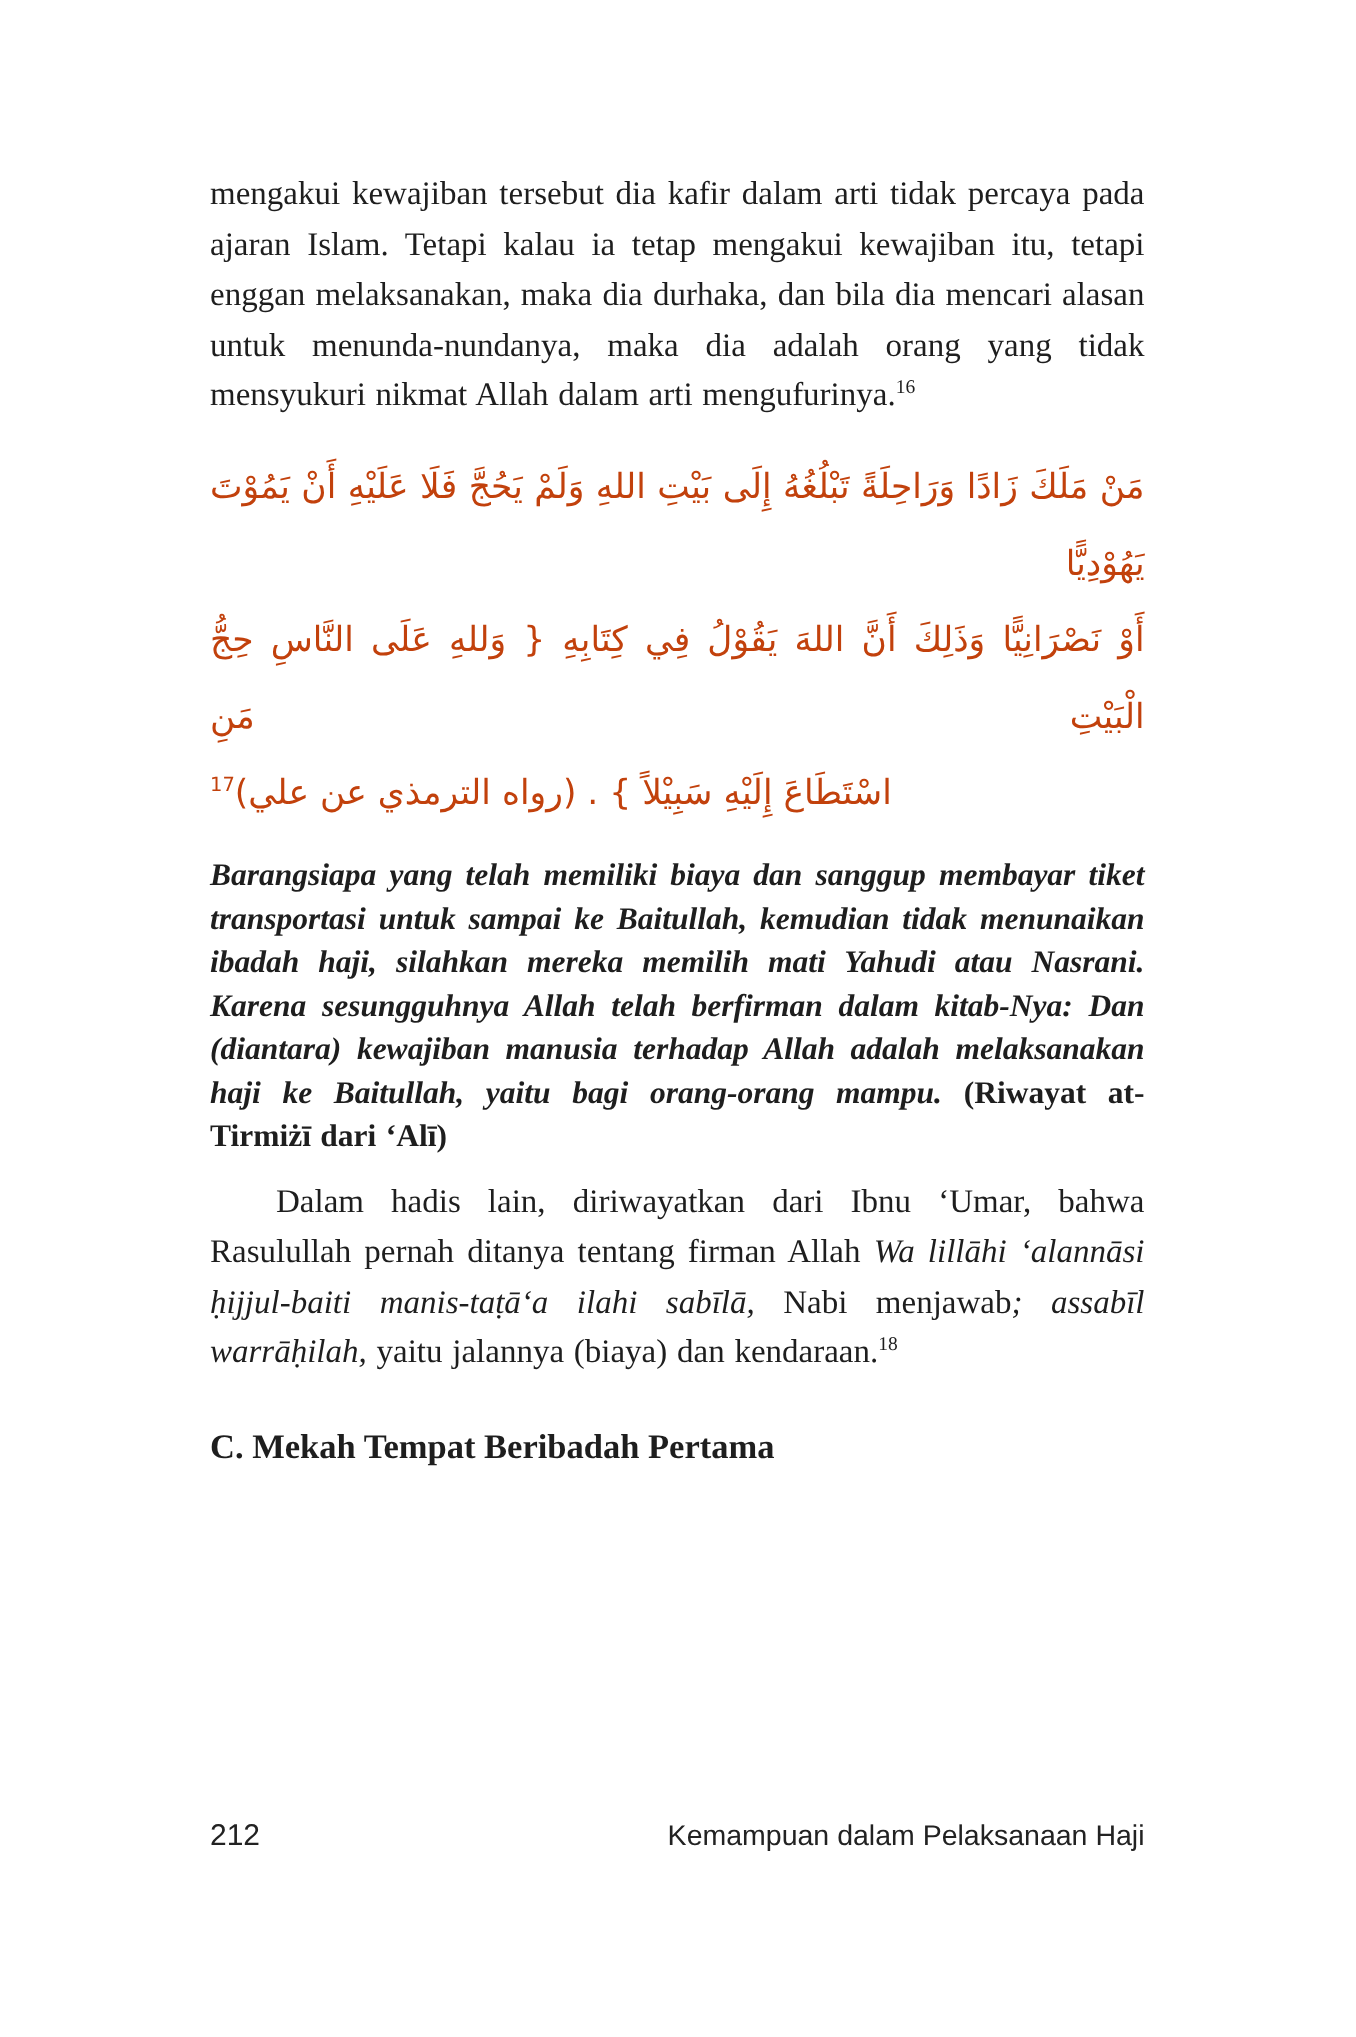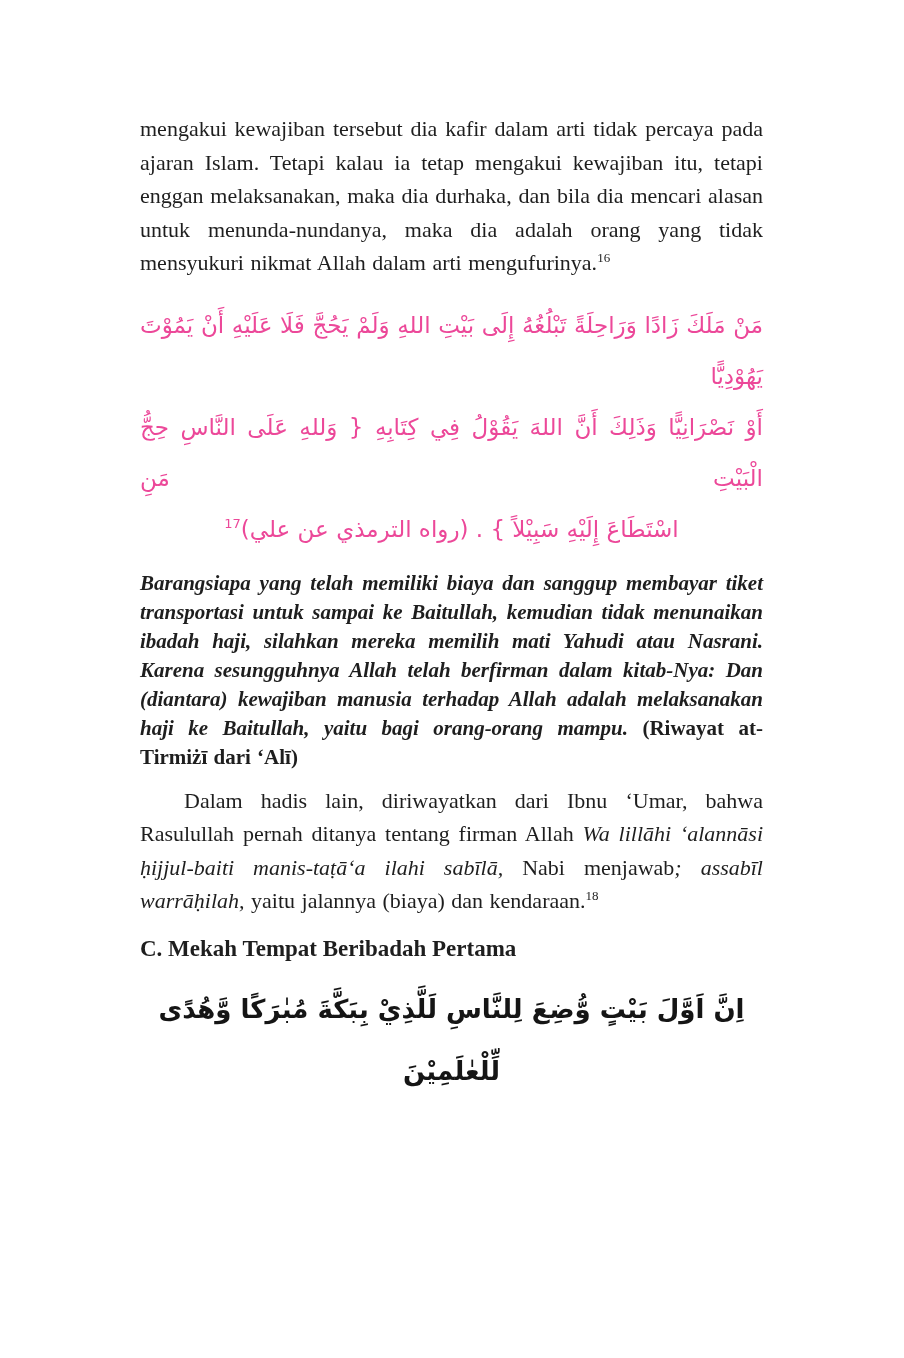--- a/index.html
+++ b/index.html
@@ -27,40 +27,40 @@
     font-size: 13px;
     vertical-align: super;
     line-height: 0;
     font-style: normal;
   }
   .ar-block {
     direction: rtl;
     font-family: "DejaVu Sans", sans-serif;
     font-size: 23px;
     line-height: 51px;
-    color: #ec4899;
+    color: #c2410c;
     margin: 20px 0 14px 0;
   }
   .ar-line-justify {
     text-align: justify;
     text-align-last: justify;
   }
-  .ar-line-center { text-align: center; }
+  .ar-line-center { text-align: left; }
   .trans-block {
     font-size: 21px;
     line-height: 29px;
     text-align: justify;
     word-spacing: 1px;
     font-weight: bold;
   }
   .heading {
     font-weight: bold;
     font-size: 23px;
     line-height: 30px;
-    margin-top: 16px;
+    margin-top: 32px;
     margin-bottom: 5px;
   }
   .verse {
     direction: rtl;
     text-align: center;
     font-family: "DejaVu Sans", sans-serif;
     font-weight: bold;
     font-size: 26px;
     line-height: 62px;
     color: #151515;
@@ -97,17 +97,20 @@
 
   <p class="trans-block"><span class="seg-i">Barangsiapa yang telah memiliki biaya dan sanggup membayar tiket transportasi untuk sampai ke Baitullah, kemudian tidak menunaikan ibadah haji, silahkan mereka memilih mati Yahudi atau Nasrani. Karena sesungguhnya Allah telah berfirman dalam kitab-Nya: Dan (diantara) kewajiban manusia terhadap Allah adalah melaksanakan haji ke Baitullah, yaitu bagi orang-orang mampu.</span><span class="seg-r"> (Riwayat at-Tirmiżī dari ‘Alī)</span></p>
 
   <div class="spacer-sm"></div>
 
   <p class="body-par indent"><span class="seg-r">Dalam hadis lain, diriwayatkan dari Ibnu ‘Umar, bahwa Rasulullah pernah ditanya tentang firman Allah </span><span class="seg-i">Wa lillāhi ‘alannāsi ḥijjul-baiti manis-taṭā‘a ilahi sabīlā,</span><span class="seg-r"> Nabi menjawab</span><span class="seg-i">; assabīl warrāḥilah,</span><span class="seg-r"> yaitu jalannya (biaya) dan kendaraan.</span><sup class="seg-sup">18</sup></p>
 
   <h2 class="heading">C. Mekah Tempat Beribadah Pertama</h2>
 
 
-  <div class="verse" dir="rtl">اِنَّ اَوَّلَ بَيْتٍ وُّضِعَ لِلنَّاسِ لَلَّذِيْ بِبَكَّةَ مُبٰرَكًا وَّهُدًى لِّلْعٰلَمِيْنَ</div>
 
 
+  <div class="footer">
+    <span class="page-num">212</span>
+    <span class="running-title">Kemampuan dalam Pelaksanaan Haji</span>
+  </div>
 
 </div>
 
 </body></html>

